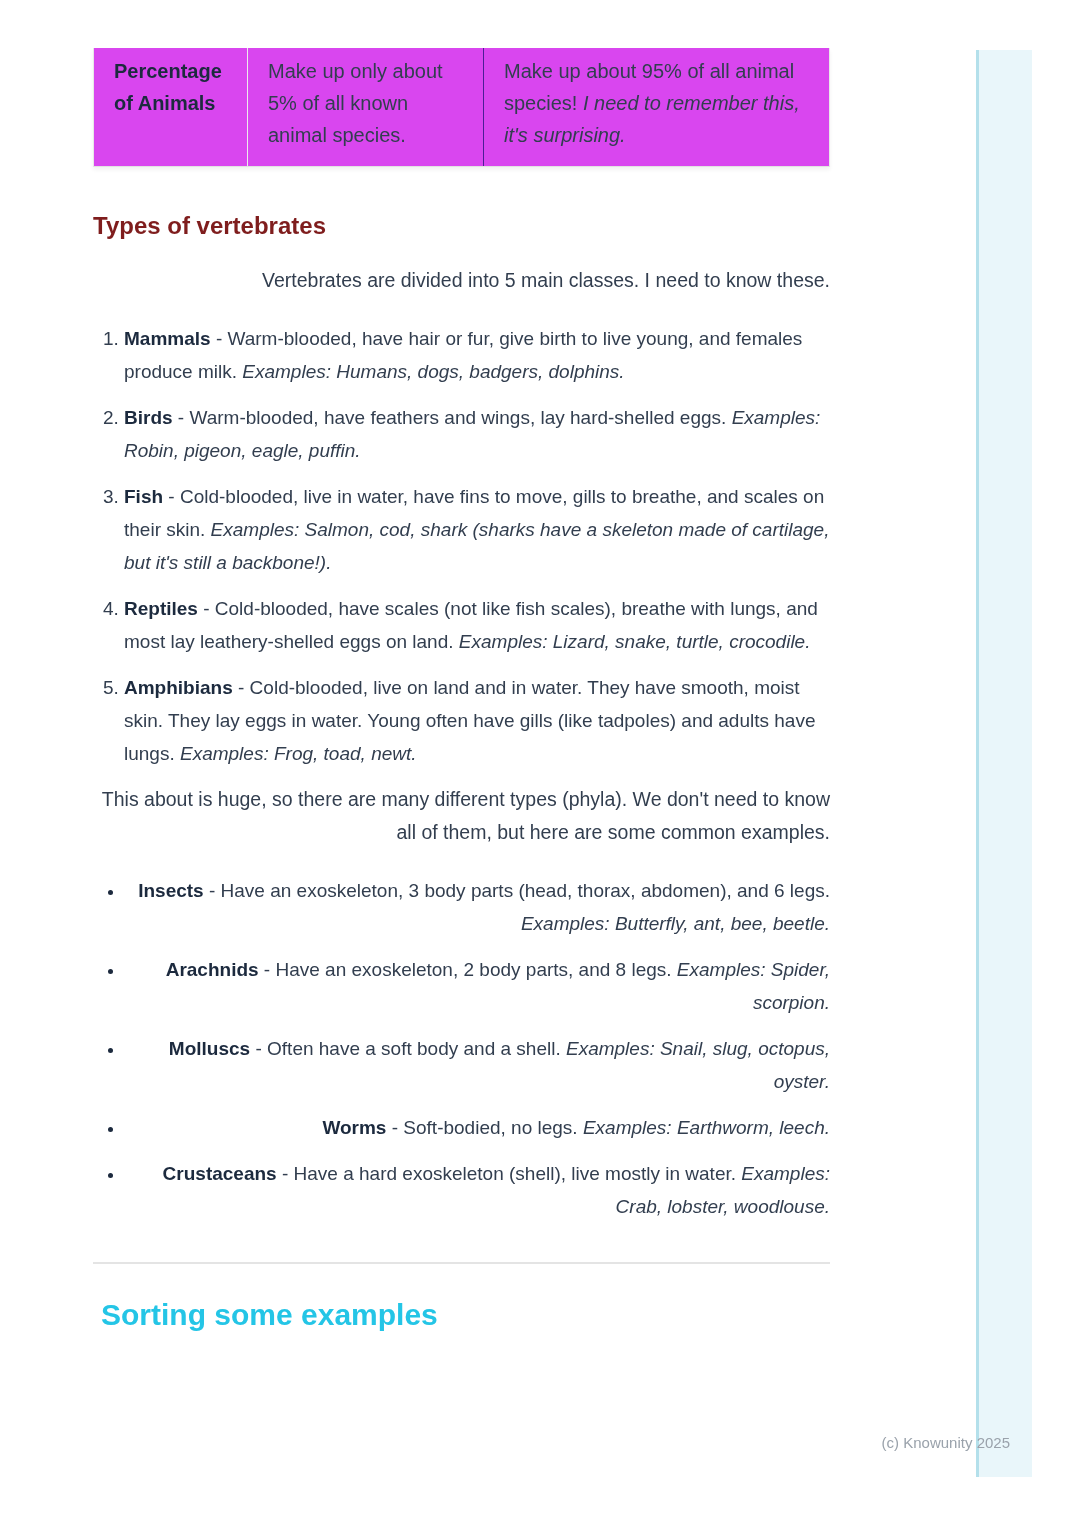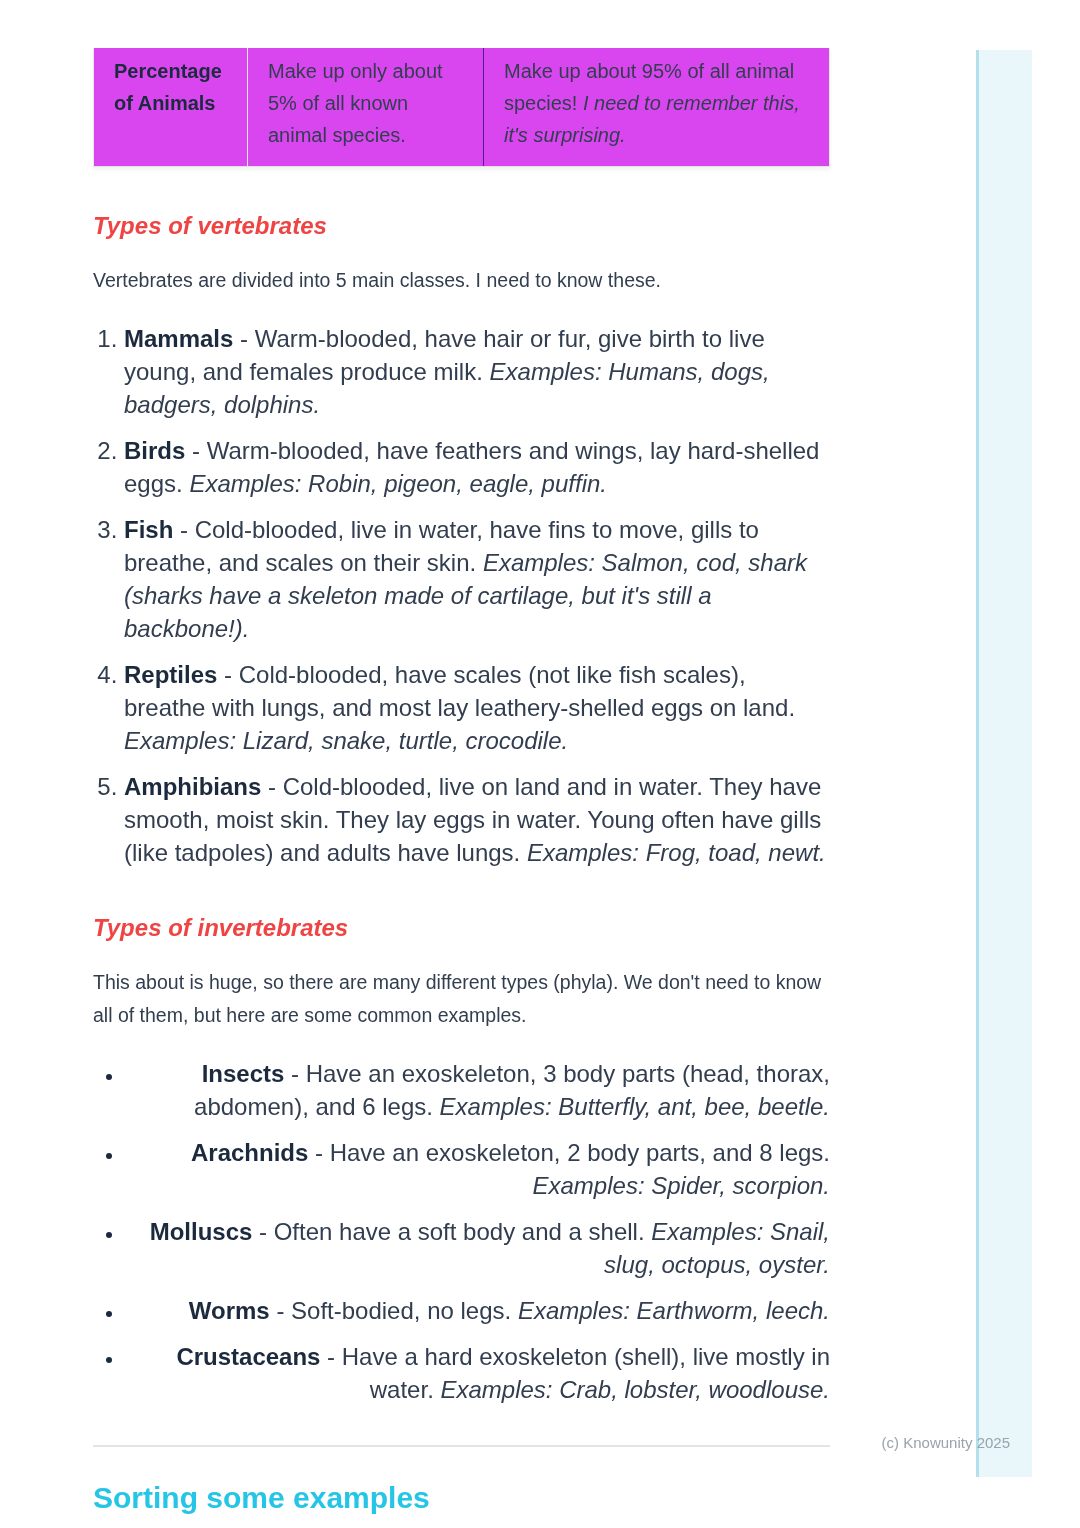--- a/index.html
+++ b/index.html
@@ -42,45 +42,45 @@
     padding: 7px 22px 15px 20px;
     font-size: 20px;
     line-height: 32px;
   }
   .cell-1 { width: 154px; border-right: 1px solid #ebebeb; font-weight: bold; color: #1c2a3e; }
   .cell-2 { width: 236px; border-right: 1px solid #4c1d95; }
   .cell-3 { width: 344px; }
   .italic { font-style: italic; }
 
   h3.section-heading {
-    color: #ef4444;
+    color: #7f1d1d;
     font-size: 24px;
     line-height: 29px;
     font-weight: bold;
     margin: 44px 0 24px 0;
-    font-style: italic;
   }
   h2.big-heading {
     color: #24c5e6;
     font-size: 30px;
     line-height: 36px;
     font-weight: bold;
-    margin: 33px 0 0 0;
+    margin: 33px 0 0 8px;
   }
 
   p.intro {
     font-size: 19.5px;
     line-height: 33px;
-    margin: 0 0 25px 0;
+    margin: 0 0 25px 8px;
+    text-align: right;
   }
 
   ol.class-list, ul.phyla-list {
     margin: 0 0 8px 0;
     padding-left: 31px;
-    font-size: 24px;
+    font-size: 19px;
     line-height: 33px;
   }
   ol.class-list li, ul.phyla-list li { margin-bottom: 13px; }
   ul.phyla-list { list-style: disc; text-align: right; }
   ul.phyla-list li::marker { font-size: 0.8em; color: #1c2a3e; }
   ol.class-list li::marker { color: #323e4f; }
 
   .term { font-weight: bold; color: #1c2a3e; }
   .examples { font-style: italic; }
 
@@ -116,21 +116,20 @@
   <p class="intro">Vertebrates are divided into 5 main classes. I need to know these.</p>
 
   <ol class="class-list">
     <li><span class="term">Mammals</span><span> - Warm-blooded, have hair or fur, give birth to live young, and females produce milk. </span><span class="examples">Examples: Humans, dogs, badgers, dolphins.</span></li>
     <li><span class="term">Birds</span><span> - Warm-blooded, have feathers and wings, lay hard-shelled eggs. </span><span class="examples">Examples: Robin, pigeon, eagle, puffin.</span></li>
     <li><span class="term">Fish</span><span> - Cold-blooded, live in water, have fins to move, gills to breathe, and scales on their skin. </span><span class="examples">Examples: Salmon, cod, shark (sharks have a skeleton made of cartilage, but it's still a backbone!).</span></li>
     <li><span class="term">Reptiles</span><span> - Cold-blooded, have scales (not like fish scales), breathe with lungs, and most lay leathery-shelled eggs on land. </span><span class="examples">Examples: Lizard, snake, turtle, crocodile.</span></li>
     <li><span class="term">Amphibians</span><span> - Cold-blooded, live on land and in water. They have smooth, moist skin. They lay eggs in water. Young often have gills (like tadpoles) and adults have lungs. </span><span class="examples">Examples: Frog, toad, newt.</span></li>
   </ol>
 
-  <h3 class="section-heading">Types of invertebrates</h3>
   <p class="intro">This about is huge, so there are many different types (phyla). We don't need to know all of them, but here are some common examples.</p>
 
   <ul class="phyla-list">
     <li><span class="term">Insects</span><span> - Have an exoskeleton, 3 body parts (head, thorax, abdomen), and 6 legs. </span><span class="examples">Examples: Butterfly, ant, bee, beetle.</span></li>
     <li><span class="term">Arachnids</span><span> - Have an exoskeleton, 2 body parts, and 8 legs. </span><span class="examples">Examples: Spider, scorpion.</span></li>
     <li><span class="term">Molluscs</span><span> - Often have a soft body and a shell. </span><span class="examples">Examples: Snail, slug, octopus, oyster.</span></li>
     <li><span class="term">Worms</span><span> - Soft-bodied, no legs. </span><span class="examples">Examples: Earthworm, leech.</span></li>
     <li><span class="term">Crustaceans</span><span> - Have a hard exoskeleton (shell), live mostly in water. </span><span class="examples">Examples: Crab, lobster, woodlouse.</span></li>
   </ul>
 

